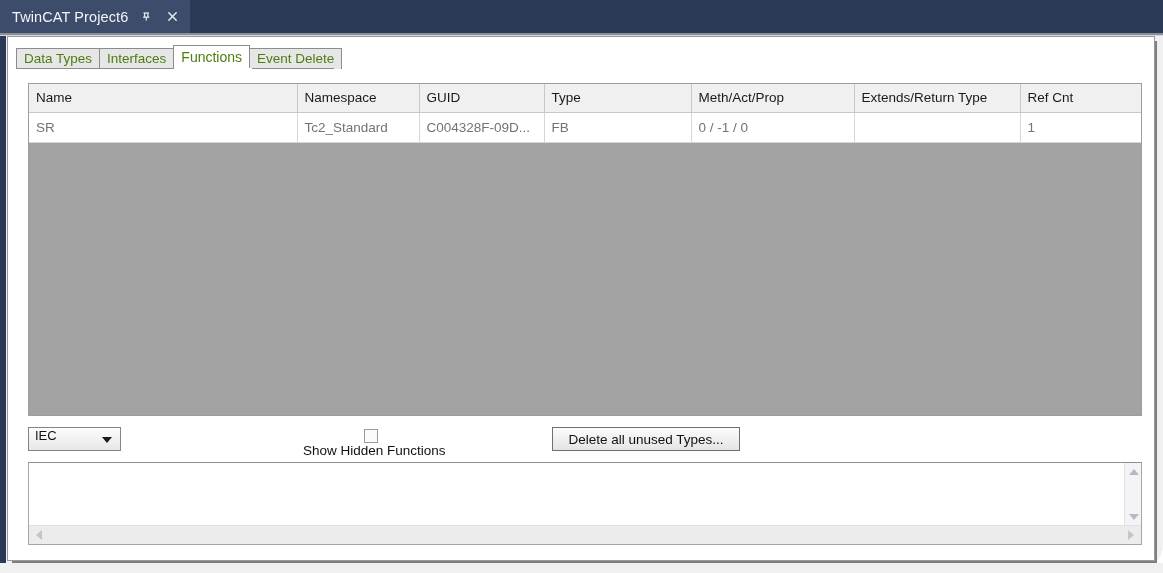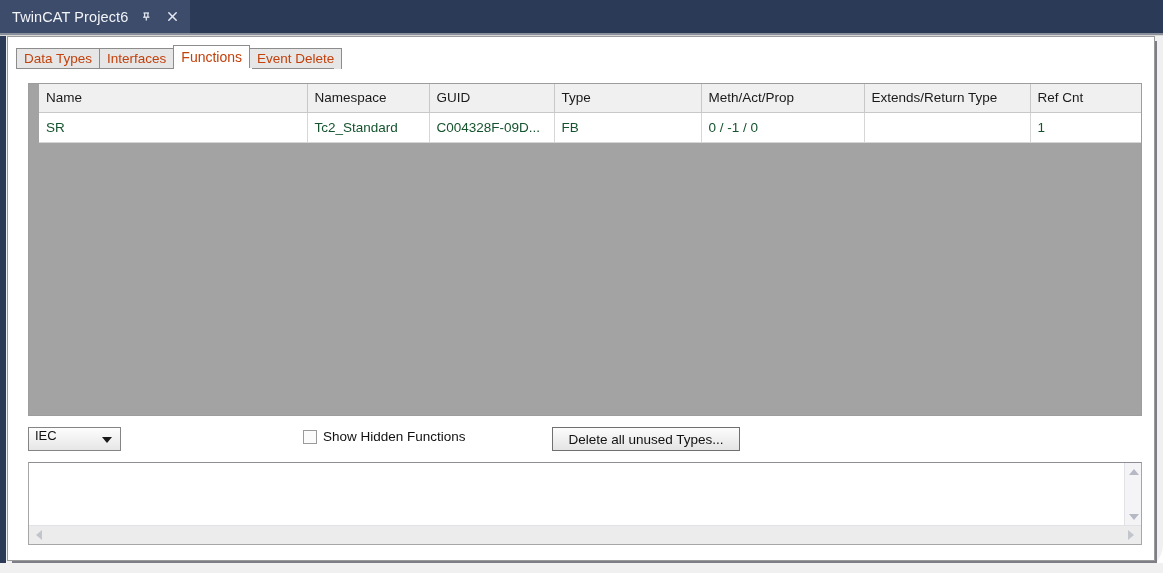--- a/index.html
+++ b/index.html
@@ -123,21 +123,21 @@
   .tab {
     height: 21px;
     line-height: 20px;
     padding: 0 7px;
     margin-right: -1px;
     box-sizing: border-box;
     border: 1px solid #8c8c8c;
     border-bottom: none;
     background: #e6e6e6;
     font-size: 13.5px;
-    color: #c2410c;
+    color: #4d7c0f;
     white-space: nowrap;
     cursor: default;
     position: relative;
   }
   .tab.active {
     height: 24px;
     line-height: 23px;
     background: #ffffff;
     border-color: #8c8c8c;
     z-index: 3;
@@ -173,21 +173,20 @@
     border: 1px solid #9d9d9d;
     box-sizing: border-box;
     background: #a3a3a3;
     overflow: hidden;
   }
   table.grid {
     border-collapse: collapse;
     table-layout: fixed;
     width: 1112px;
     background: transparent;
-    margin-left: 10px;
   }
   table.grid th {
     background: #f0f0f0;
     border-right: 1px solid #c8c8c8;
     border-bottom: 1px solid #c8c8c8;
     text-align: left;
     font-weight: normal;
     font-size: 13.5px;
     color: #1a1a1a;
     padding: 0 0 0 7px;
@@ -195,21 +194,21 @@
     box-sizing: border-box;
     white-space: nowrap;
     overflow: hidden;
     cursor: default;
   }
   table.grid td {
     background: #ffffff;
     border-right: 1px solid #d6d6d6;
     border-bottom: 1px solid #d6d6d6;
     font-size: 13.5px;
-    color: #14532d;
+    color: #737373;
     padding: 0 0 0 7px;
     height: 30px;
     box-sizing: border-box;
     white-space: nowrap;
     overflow: hidden;
     text-overflow: clip;
     cursor: default;
   }
   table.grid th:last-child,
   table.grid td:last-child { border-right: none; }
@@ -246,20 +245,21 @@
     border-right: 5px solid transparent;
     border-top: 6px solid #1a1a1a;
   }
   #show-hidden-wrap {
     position: absolute;
     left: 275px;
     top: 2px;
     display: flex;
     align-items: center;
     cursor: default;
+    flex-direction: column;
   }
   #show-hidden-box {
     width: 14px;
     height: 14px;
     box-sizing: border-box;
     border: 1px solid #9a9a9a;
     background: #fbfbfb;
     margin-right: 6px;
     flex: none;
   }

